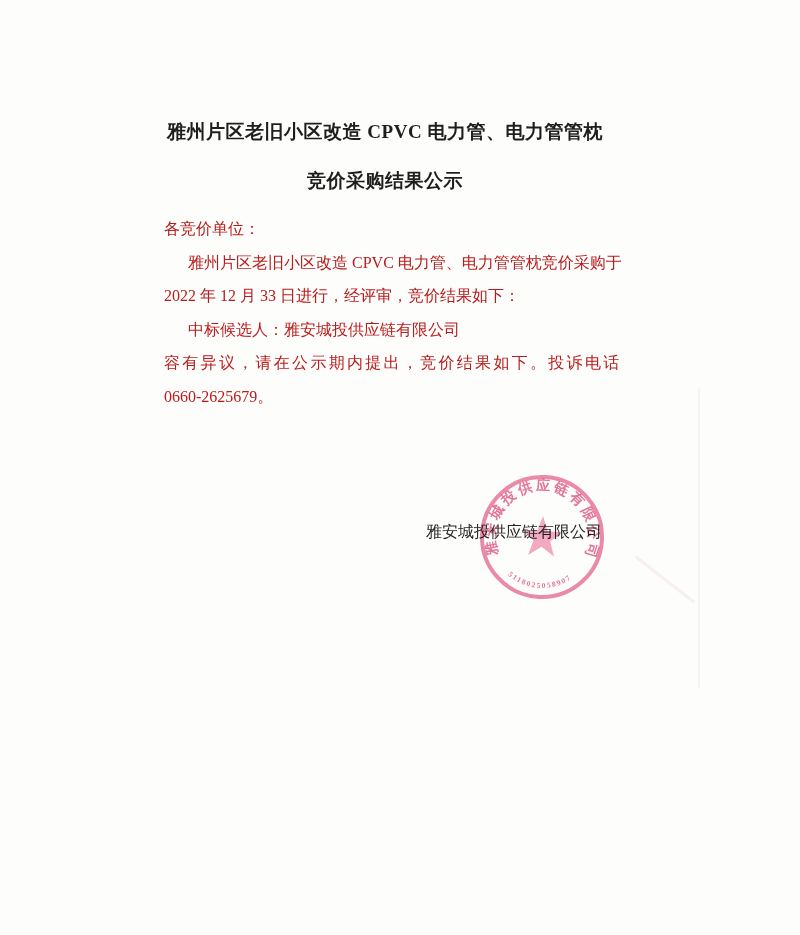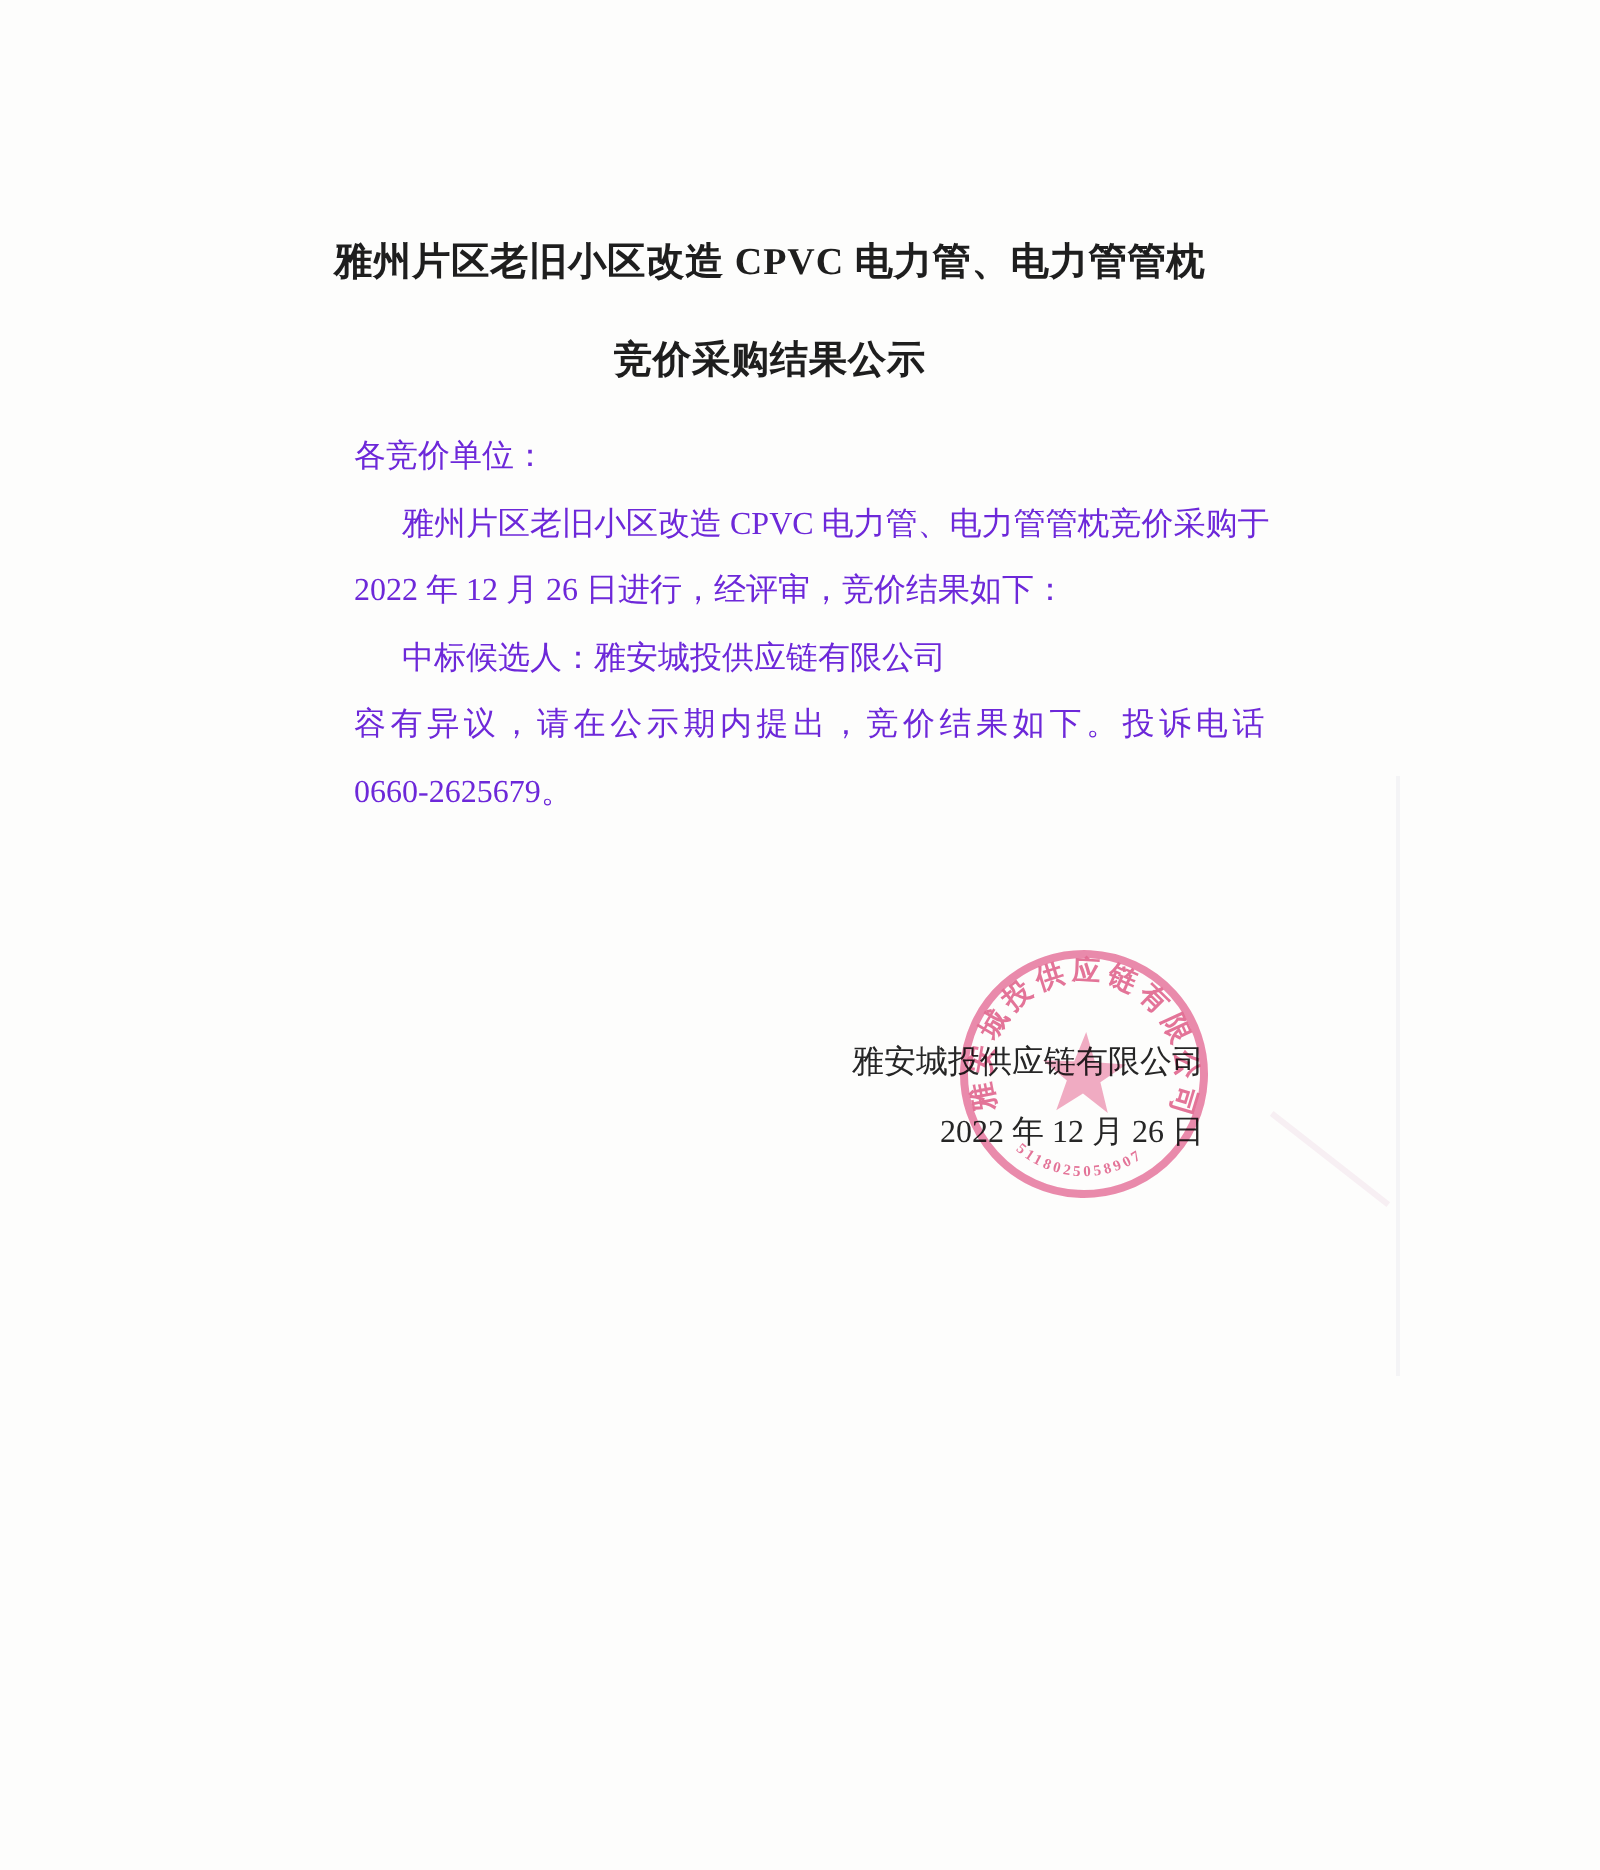--- a/index.html
+++ b/index.html
@@ -24,21 +24,21 @@
   .title{
     position:absolute;left:100px;width:570px;
     text-align:center;font-weight:bold;font-size:19px;line-height:28px;
     letter-spacing:0.5px;color:#1e1e1e;
   }
   .title.l1{top:118px;}
   .title.l2{top:167px;}
   
   .body-block{
     position:absolute;left:164px;top:212px;width:440px;
-    font-size:16px;line-height:33.6px;color:#6d28d9;margin-left:13px;
+    font-size:16px;line-height:33.6px;color:#b91c1c;
   }
   .line{white-space:nowrap;}
   .indent{padding-left:24px;}
   .spread{letter-spacing:2.3px;}
   
   .sig-block{
     position:absolute;top:514px;right:198px;
     text-align:right;font-size:16px;line-height:35px;color:#262626;
   }
   
@@ -58,29 +58,28 @@
 
   <div class="scan-vline"></div>
   <div class="scan-streak"></div>
 
   <div class="title l1">雅州片区老旧小区改造 CPVC 电力管、电力管管枕</div>
   <div class="title l2">竞价采购结果公示</div>
 
   <div class="body-block">
     <div class="line">各竞价单位：</div>
     <div class="line indent">雅州片区老旧小区改造 CPVC 电力管、电力管管枕竞价采购于</div>
-    <div class="line">2022 年 12 月 26 日进行，经评审，竞价结果如下：</div>
+    <div class="line">2022 年 12 月 33 日进行，经评审，竞价结果如下：</div>
     <div class="line indent">中标候选人：雅安城投供应链有限公司</div>
     <div class="line spread">容有异议，请在公示期内提出，竞价结果如下。投诉电话</div>
     <div class="line">0660-2625679。</div>
   </div>
 
   <div class="sig-block">
     <div>雅安城投供应链有限公司</div>
-    <div>2022 年 12 月 26 日</div>
   </div>
 
   <div class="stamp">
     <svg viewBox="0 0 130 130" xmlns="http://www.w3.org/2000/svg">
       <defs>
         <path id="arcTop" d="M 22.4 84.9 A 47 47 0 1 1 107.6 84.9" fill="none"></path>
         <path id="arcBot" d="M 20.8 90.5 A 51 51 0 0 0 109.2 90.5" fill="none"></path>
       </defs>
       <circle cx="65" cy="65" r="60" fill="none" stroke-width="4" opacity="0.9" stroke="#e8739c"></circle>
       <polygon points="65,44 59.8,58.9 44.1,59.2 56.6,68.7 52.1,83.8 65,74.8 77.9,83.8 73.4,68.7 85.9,59.2 70.2,58.9" opacity="0.85" fill="#ee97b5"></polygon>

